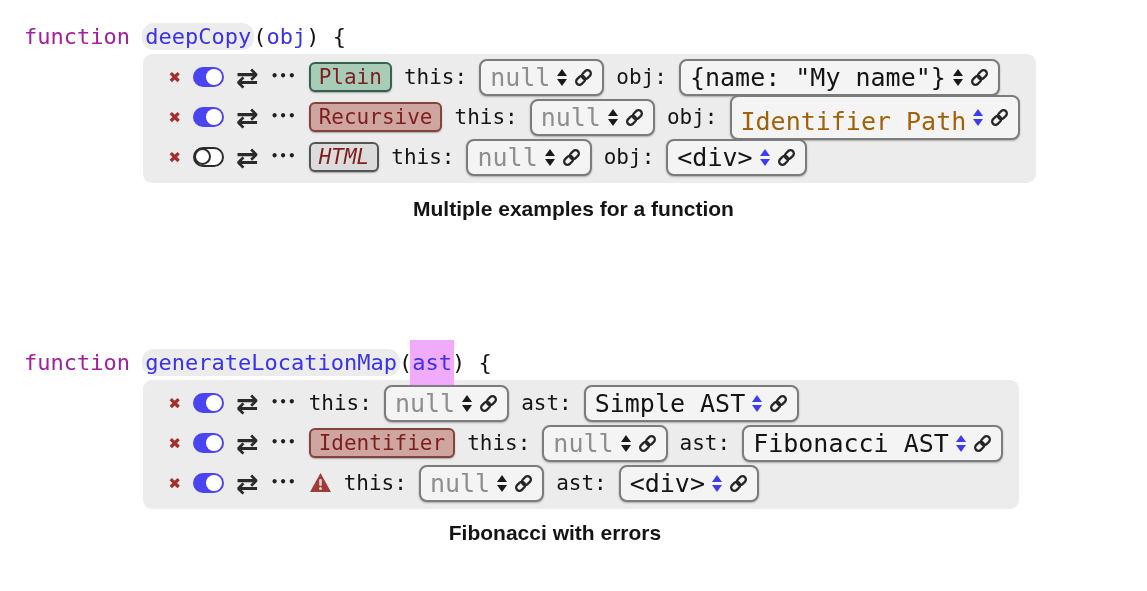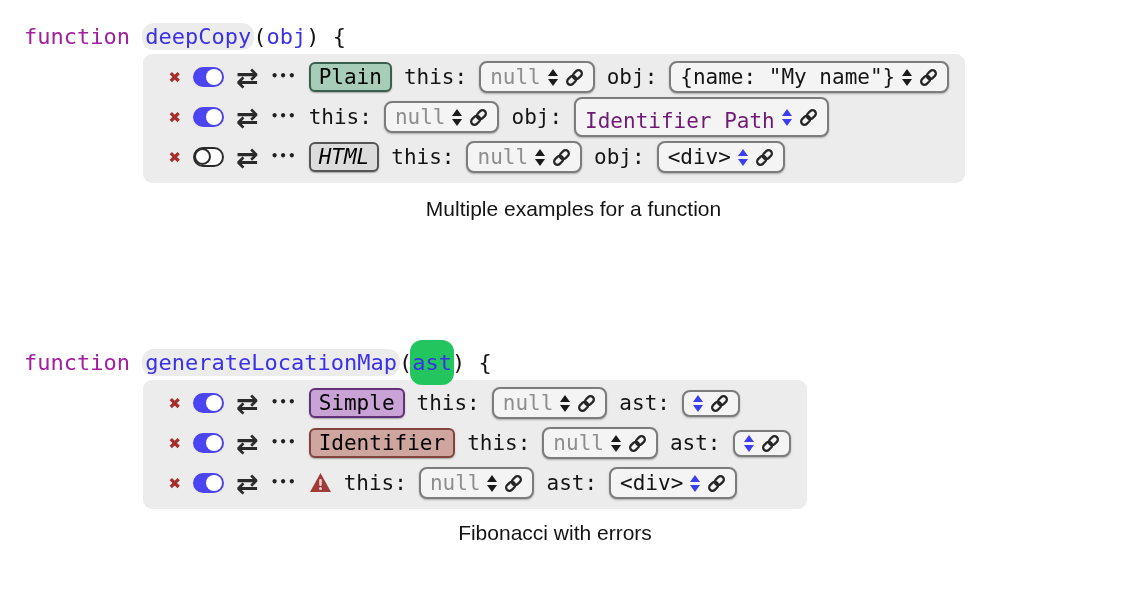--- a/index.html
+++ b/index.html
@@ -7,21 +7,21 @@
               font-family:"DejaVu Sans Mono","Liberation Mono",monospace; }
 
   .block { position:absolute; left:24px; }
   .block-1 { top:24px; }
   .block-2 { top:350px; }
 
   .codeline { font-size:22px; line-height:26px; white-space:pre; color:#111; }
   .kw    { color:#a2209f; }
   .fname { color:#3a31e8; background:#ececec; border-radius:12px; padding:1px 3px; margin:-1px -1px; }
   .param { color:#3a31e8; }
-  .param.hl { background:#22c55e; border-radius:12px; padding:10px 2px; margin:-1px -2px; }
+  .param.hl { background:#f0abfc; border-radius:0; padding:10px 2px; margin:-1px -2px; }
   .punc  { color:#141414; }
 
   .panel { margin-left:119px; margin-top:4px; width:max-content;
            background:#ececec; border-radius:9px; padding:3px 16px 6px 26px; }
   .row { height:40px; display:flex; align-items:center; column-gap:12px; }
 
   .x-btn { font-size:20px; line-height:1; font-weight:bold; cursor:default; }
 
   .toggle { position:relative; width:31px; height:20px; border-radius:10px; flex:0 0 auto; }
   .toggle.on  { }
@@ -30,41 +30,41 @@
   .toggle.off { background:#ffffff; border:2.5px solid #2b2b2b; }
   .toggle.off .knob { position:absolute; left:-1px; top:-1px; width:17px; height:17px;
                       border-radius:50%; background:#ffffff; border:2.5px solid #2b2b2b; }
 
   .swap { font-size:27px; line-height:1; color:#2a2a2a; font-weight:bold;
           font-family:"DejaVu Sans",sans-serif; }
   .more { font-size:12px; letter-spacing:1px; font-weight:bold; color:#1f1f1f;
           font-family:"DejaVu Sans",sans-serif; transform:translateY(-1px); }
 
   .chip { font-size:21px; padding:1px 8px; border:2px solid; border-radius:6px;
-          color:#000000; box-shadow:0 1px 1.5px rgba(0,0,0,0.3); white-space:pre; }
+          color:#7f1d1d; box-shadow:0 1px 1.5px rgba(0,0,0,0.3); white-space:pre; }
 
   .arglabel { font-size:21px; color:#141414; white-space:pre; }
 
   .valuebox { display:inline-flex; align-items:center; column-gap:7px;
               background:#f4f4f4; border:2px solid #7c7c7c; border-radius:8px;
               padding:2px 9px; box-shadow:0 1px 2px rgba(0,0,0,0.28); }
-  .val { font-size:21px; white-space:pre; }
+  .val { font-size:25px; white-space:pre; }
 
   .stepper { display:inline-flex; flex-direction:column; row-gap:3px; align-items:center; }
   .tri-up   { width:0; height:0; border-left:5.5px solid transparent;
               border-right:5.5px solid transparent; border-bottom:7px solid currentColor; }
   .tri-down { width:0; height:0; border-left:5.5px solid transparent;
               border-right:5.5px solid transparent; border-top:7px solid currentColor; }
 
   .link-icon { display:block; }
   .warn-icon { display:block; transform:translateY(-1px); }
 
   .caption { position:absolute; left:24px; width:1099px; text-align:center;
              font-family:"Liberation Sans","DejaVu Sans",sans-serif;
-             font-size:21px; color:#141414; }
+             font-size:21px; color:#141414;font-weight:bold; }
   .caption-1 { top:197px; }
   .caption-2 { top:521px; width:1062px; }
 </style>
 </head>
 <body>
 
 <div class="block block-1">
   <div class="codeline"><span class="kw">function</span><span class="punc"> </span><span class="fname">deepCopy</span><span class="punc">(</span><span class="param">obj</span><span class="punc">) {</span></div>
 
   <div class="panel">
@@ -107,37 +107,38 @@
       </span>
     </div>
 
     <div class="row">
       <span class="x-btn" style="color: rgb(164, 47, 44);">✖</span>
       <span class="toggle on" style="background-color: rgb(74, 69, 240);">
           <span class="knob"></span>
         </span>
       <span class="swap">⇄</span>
       <span class="more">•••</span>
+      <span class="chip" style="background-color: rgb(207, 166, 159); border-color: rgb(130, 68, 60);">Recursive</span>
       <span class="arglabel">this:</span>
       <span class="valuebox">
         <span class="val" style="color: rgb(142, 142, 142);">null</span>
         <span class="stepper" style="color: rgb(26, 26, 26);">
             <span class="tri-up"></span>
             <span class="tri-down"></span>
           </span>
         <svg class="link-icon" width="19" height="19" viewBox="0 0 20 20">
             <g fill="none" stroke="#262626" stroke-width="2.4" transform="rotate(-45 10 10)">
               <rect x="0.5" y="6.5" width="10.5" height="7" rx="3.5"></rect>
               <rect x="9" y="6.5" width="10.5" height="7" rx="3.5"></rect>
             </g>
           </svg>
       </span>
       <span class="arglabel">obj:</span>
       <span class="valuebox">
-        <span class="val" style="color: #701a75; margin-top: 8px;">Identifier Path</span>
+        <span class="val" style="color: #a16207; margin-top: 8px;">Identifier Path</span>
         <span class="stepper" style="color: rgb(61, 61, 240);">
             <span class="tri-up"></span>
             <span class="tri-down"></span>
           </span>
         <svg class="link-icon" width="19" height="19" viewBox="0 0 20 20">
             <g fill="none" stroke="#262626" stroke-width="2.4" transform="rotate(-45 10 10)">
               <rect x="0.5" y="6.5" width="10.5" height="7" rx="3.5"></rect>
               <rect x="9" y="6.5" width="10.5" height="7" rx="3.5"></rect>
             </g>
           </svg>
@@ -192,37 +193,37 @@
 
   <div class="panel">
 
     <div class="row">
       <span class="x-btn" style="color: rgb(164, 47, 44);">✖</span>
       <span class="toggle on" style="background-color: rgb(74, 69, 240);">
           <span class="knob"></span>
         </span>
       <span class="swap">⇄</span>
       <span class="more">•••</span>
-      <span class="chip" style="background-color: rgb(201, 163, 214); border-color: rgb(99, 48, 122);">Simple</span>
       <span class="arglabel">this:</span>
       <span class="valuebox">
         <span class="val" style="color: rgb(142, 142, 142);">null</span>
         <span class="stepper" style="color: rgb(26, 26, 26);">
             <span class="tri-up"></span>
             <span class="tri-down"></span>
           </span>
         <svg class="link-icon" width="19" height="19" viewBox="0 0 20 20">
             <g fill="none" stroke="#262626" stroke-width="2.4" transform="rotate(-45 10 10)">
               <rect x="0.5" y="6.5" width="10.5" height="7" rx="3.5"></rect>
               <rect x="9" y="6.5" width="10.5" height="7" rx="3.5"></rect>
             </g>
           </svg>
       </span>
       <span class="arglabel">ast:</span>
       <span class="valuebox">
+        <span class="val" style="color: rgb(20, 20, 20);">Simple AST</span>
         <span class="stepper" style="color: rgb(61, 61, 240);">
             <span class="tri-up"></span>
             <span class="tri-down"></span>
           </span>
         <svg class="link-icon" width="19" height="19" viewBox="0 0 20 20">
             <g fill="none" stroke="#262626" stroke-width="2.4" transform="rotate(-45 10 10)">
               <rect x="0.5" y="6.5" width="10.5" height="7" rx="3.5"></rect>
               <rect x="9" y="6.5" width="10.5" height="7" rx="3.5"></rect>
             </g>
           </svg>
@@ -246,20 +247,21 @@
           </span>
         <svg class="link-icon" width="19" height="19" viewBox="0 0 20 20">
             <g fill="none" stroke="#262626" stroke-width="2.4" transform="rotate(-45 10 10)">
               <rect x="0.5" y="6.5" width="10.5" height="7" rx="3.5"></rect>
               <rect x="9" y="6.5" width="10.5" height="7" rx="3.5"></rect>
             </g>
           </svg>
       </span>
       <span class="arglabel">ast:</span>
       <span class="valuebox">
+        <span class="val" style="color: rgb(20, 20, 20);">Fibonacci AST</span>
         <span class="stepper" style="color: rgb(61, 61, 240);">
             <span class="tri-up"></span>
             <span class="tri-down"></span>
           </span>
         <svg class="link-icon" width="19" height="19" viewBox="0 0 20 20">
             <g fill="none" stroke="#262626" stroke-width="2.4" transform="rotate(-45 10 10)">
               <rect x="0.5" y="6.5" width="10.5" height="7" rx="3.5"></rect>
               <rect x="9" y="6.5" width="10.5" height="7" rx="3.5"></rect>
             </g>
           </svg>

